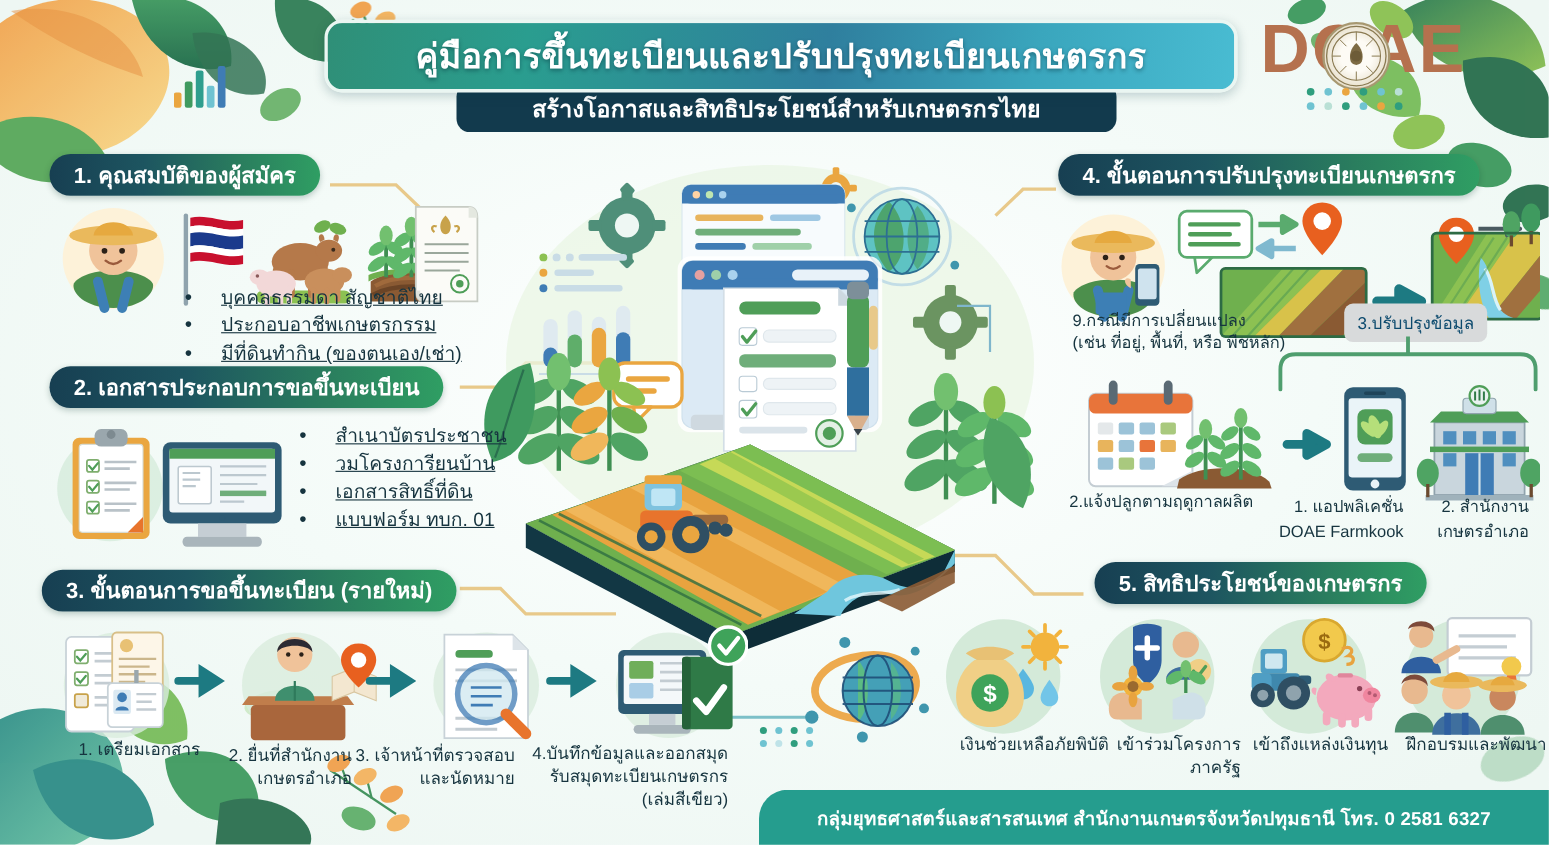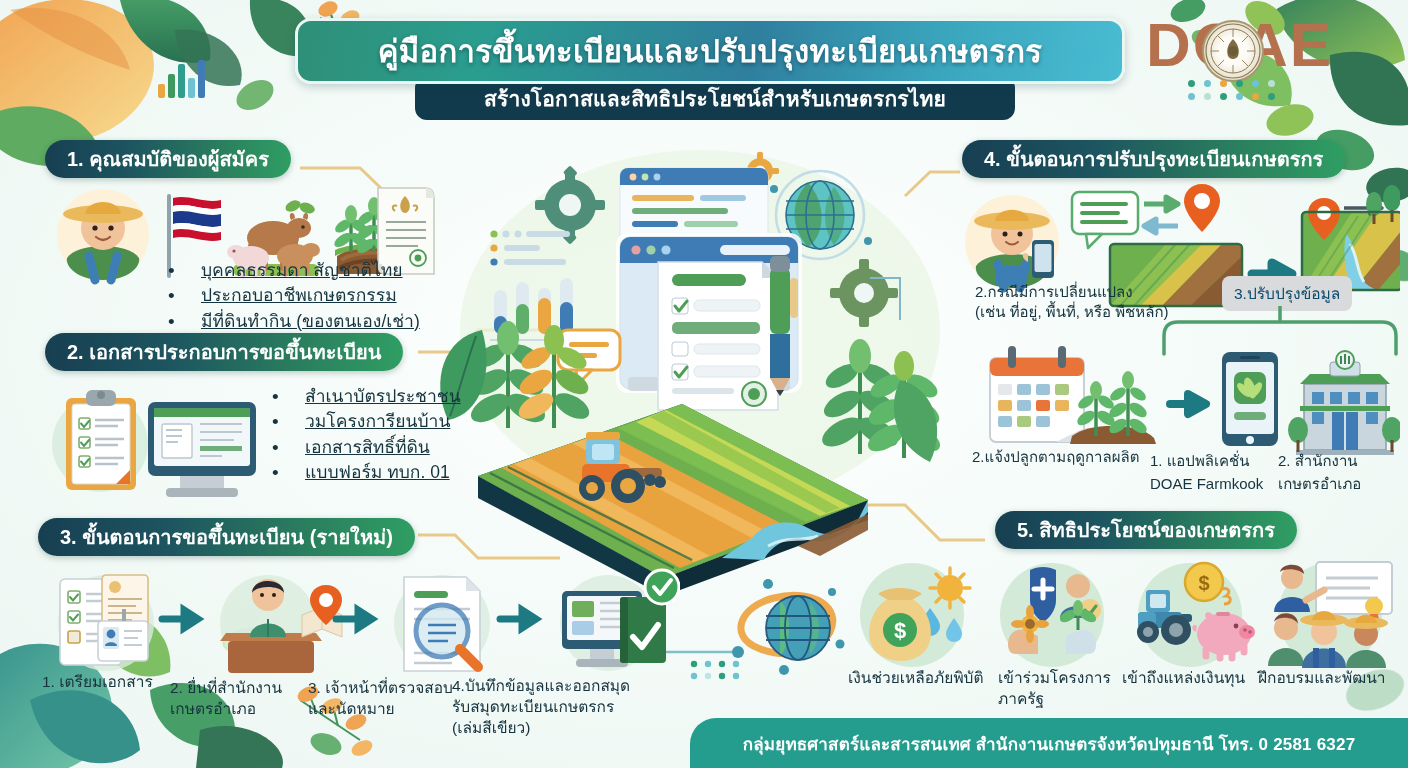--- a/index.html
+++ b/index.html
@@ -52,21 +52,21 @@
     display:flex; align-items:center; padding:0 22px;
     color:#fff; font-size:20px; font-weight:800; white-space:nowrap;
     box-shadow:0 2px 6px rgba(0,50,40,.25);
   }
 
   
   .bullets { position:absolute; font-size:17.5px; color:#16343f; line-height:1.45; }
   .bullets li { list-style:none; position:relative; padding-left:33px;text-decoration:underline; }
   .bullets li:before { content:"\2022"; position:absolute; left:0; top:-1px; font-size:19px; color:#16343f; }
 
-  .cap { position:absolute; font-size:15.5px; color:#16343f; line-height:1.35; text-align:left; }
+  .cap { position:absolute; font-size:15.5px; color:#16343f; line-height:1.35; text-align:right; }
   .cap-l { text-align:left; }
 
   
   .footer {
     position:absolute; left:690px; top:718px; width:718px; height:50px;
     background:#259d8e; border-top-left-radius:26px;
     display:flex; align-items:center; justify-content:center;
     color:#fff; font-size:17px; font-weight:700; letter-spacing:.2px;
   }
 
@@ -884,21 +884,21 @@
         <ellipse cx="8" cy="14" rx="8" ry="12" fill="#4fa463"></ellipse>
           <rect x="6.5" y="24" width="3" height="10" fill="#6b4a2f"></rect>
         <ellipse cx="26" cy="8" rx="9" ry="13" fill="#3f9a5f"></ellipse>
           <rect x="24.5" y="20" width="3" height="12" fill="#6b4a2f"></rect>
       </g>
       <rect width="100" height="78" rx="4" fill="none" stroke="#2d6b44" stroke-width="2.5"></rect>
     </g>
   </svg>
 
   <div class="cap cap-l" style="left:975px;top:282px;width:220px;font-size:15px">
-    <span style="white-space:pre-line">2.กรณีมีการเปลี่ยนแปลง
+    <span style="white-space:pre-line">9.กรณีมีการเปลี่ยนแปลง
 (เช่น ที่อยู่, พื้นที่, หรือ พืชหลัก)</span>
   </div>
 
   <div class="badge-grey" style="left:1222px;top:276px;">
     <span>3.ปรับปรุงข้อมูล</span>
   </div>
 
   <svg width="260" height="64" style="position:absolute;left:1150px;top:306px">
     <path d="M130,0 V16 M14,48 V30 Q14,16 28,16 H232 Q246,16 246,30 V48" stroke="#4f9e6e" stroke-width="3.5" fill="none" stroke-linecap="round"></path>
     <path d="M130,16 H130" stroke="#4f9e6e" stroke-width="3.5"></path>

